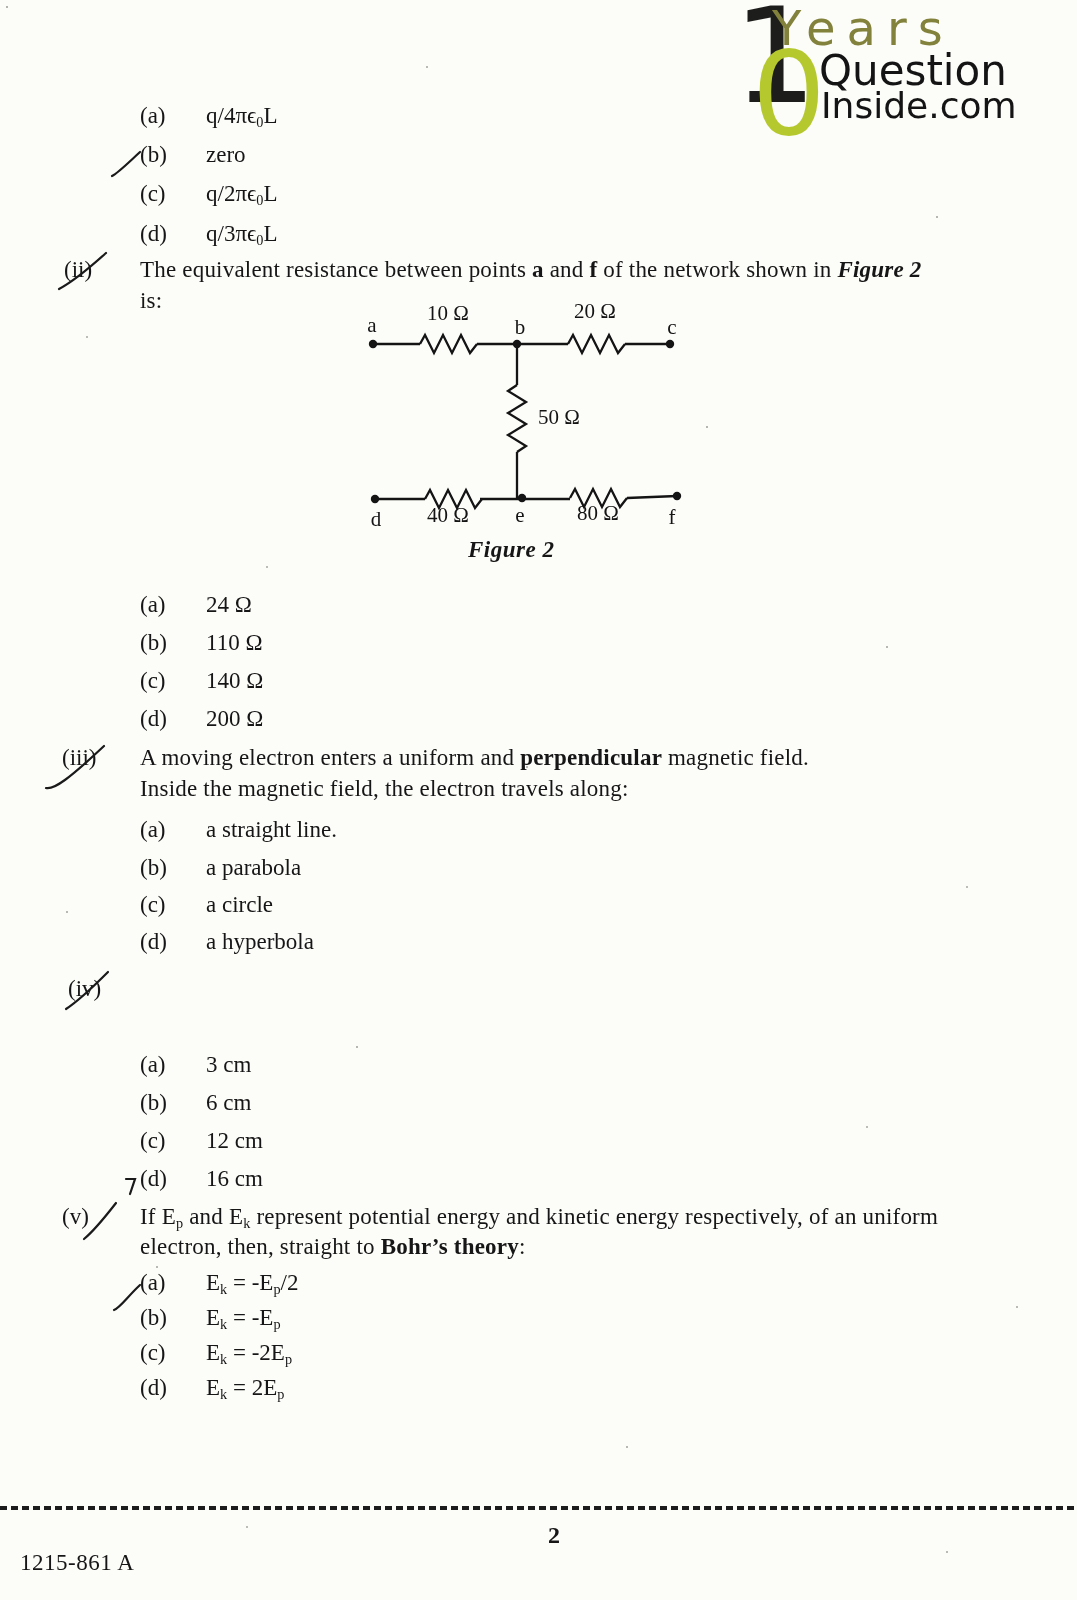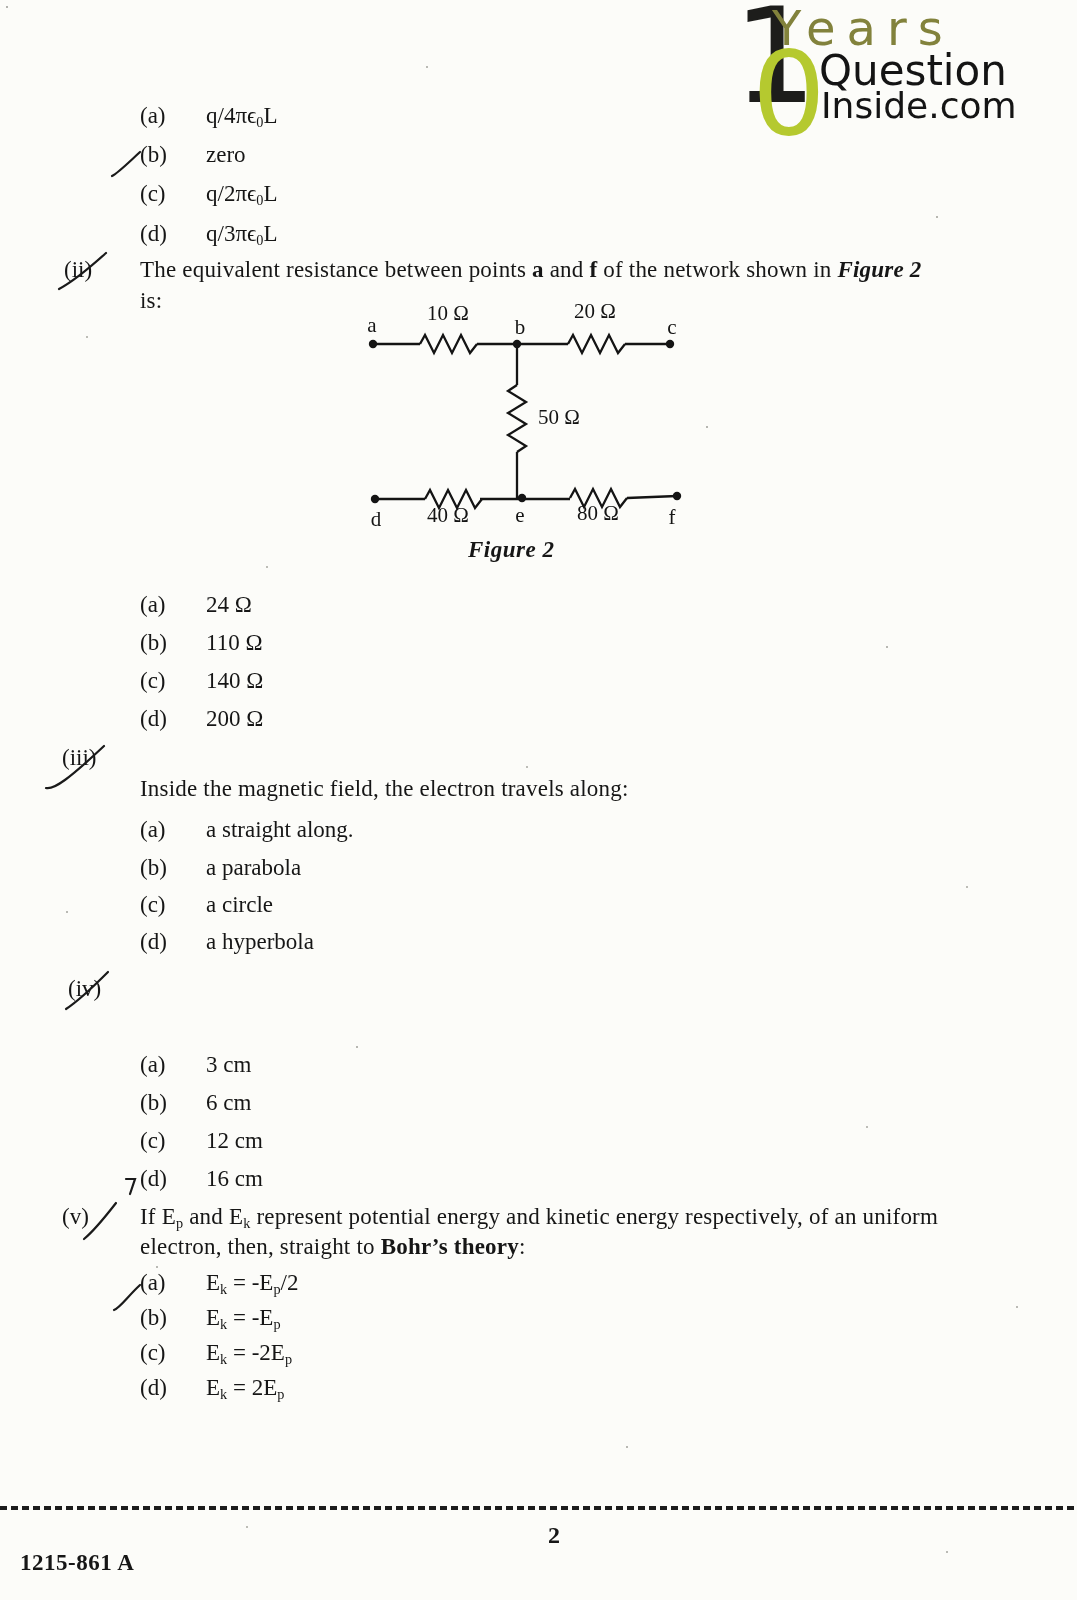--- a/index.html
+++ b/index.html
@@ -35,21 +35,21 @@
   
   .circuit { position:absolute; left:340px; top:298px; }
   .circuit path, .circuit line { stroke:#141414; stroke-width:2.3; fill:none; }
   .circuit circle { fill:#141414; stroke:none; }
   .circuit text { font-family:"Liberation Serif","DejaVu Serif",serif; font-size:21px; fill:#141414; }
   .fig-caption { position:absolute; left:468px; top:537px; font-size:23px; font-weight:bold;
                  font-style:italic; letter-spacing:0.5px; }
   .dash-sep { position:absolute; left:0; top:1506px; width:1077px; height:4px;
               background-image:repeating-linear-gradient(90deg,#1c1c1c 0 7px,transparent 7px 11px); }
   .page-num { position:absolute; left:548px; top:1522px; font-size:24px; font-weight:bold; }
-  .paper-code { position:absolute; left:20px; top:1550px; font-size:23px; font-weight:bold; letter-spacing:0.5px; }
+  .paper-code { position:absolute; left:20px; top:1550px; font-size:23px; font-weight:normal; letter-spacing:0.5px; }
   .specks { position:absolute; left:6px; top:6px; width:2px; height:2px; background:#9a9a94; border-radius:50%;
     box-shadow: 420px 60px 0 #a5a59e, 930px 210px 0 #a0a099, 80px 330px 0 #a8a8a0, 700px 420px 0 #9f9f98,
       260px 560px 0 #a8a8a1, 880px 640px 0 #a2a29b, 520px 760px 0 #a8a8a2, 60px 905px 0 #a3a39c,
       960px 880px 0 #a8a8a1, 350px 1040px 0 #a1a19a, 860px 1120px 0 #a8a8a2, 150px 1260px 0 #a3a39d,
       1010px 1300px 0 #a6a69f, 620px 1440px 0 #a2a29b, 240px 1520px 0 #a8a8a1, 940px 1545px 0 #a5a59e; }
 </style>
 </head>
 <body>
 
 <div class="page">
@@ -138,25 +138,26 @@
   </div>
   <div class="opt-row" style="top:706px">
     <span class="opt-label">(d)</span>
     <span>200 Ω</span>
   </div>
 
   <div class="abs qnum" style="left:62px; top:745px">(iii)</div>
   <svg class="tick" style="left:44px; top:742px" width="66" height="50">
       <path d="M2,46 C10,48 26,36 60,4"></path>
     </svg>
+  <div class="abs qline" style="left:140px; top:745px"><span>A moving electron enters a uniform and </span><span class="bd">perpendicular</span><span> magnetic field.</span></div>
   <div class="abs qline" style="left:140px; top:776px">Inside the magnetic field, the electron travels along:</div>
 
   <div class="opt-row" style="top:817px">
     <span class="opt-label">(a)</span>
-    <span>a straight along.</span>
+    <span>a straight line.</span>
   </div>
   <div class="opt-row" style="top:855px">
     <span class="opt-label">(b)</span>
     <span>a parabola</span>
   </div>
   <div class="opt-row" style="top:892px">
     <span class="opt-label">(c)</span>
     <span>a circle</span>
   </div>
   <div class="opt-row" style="top:929px">

